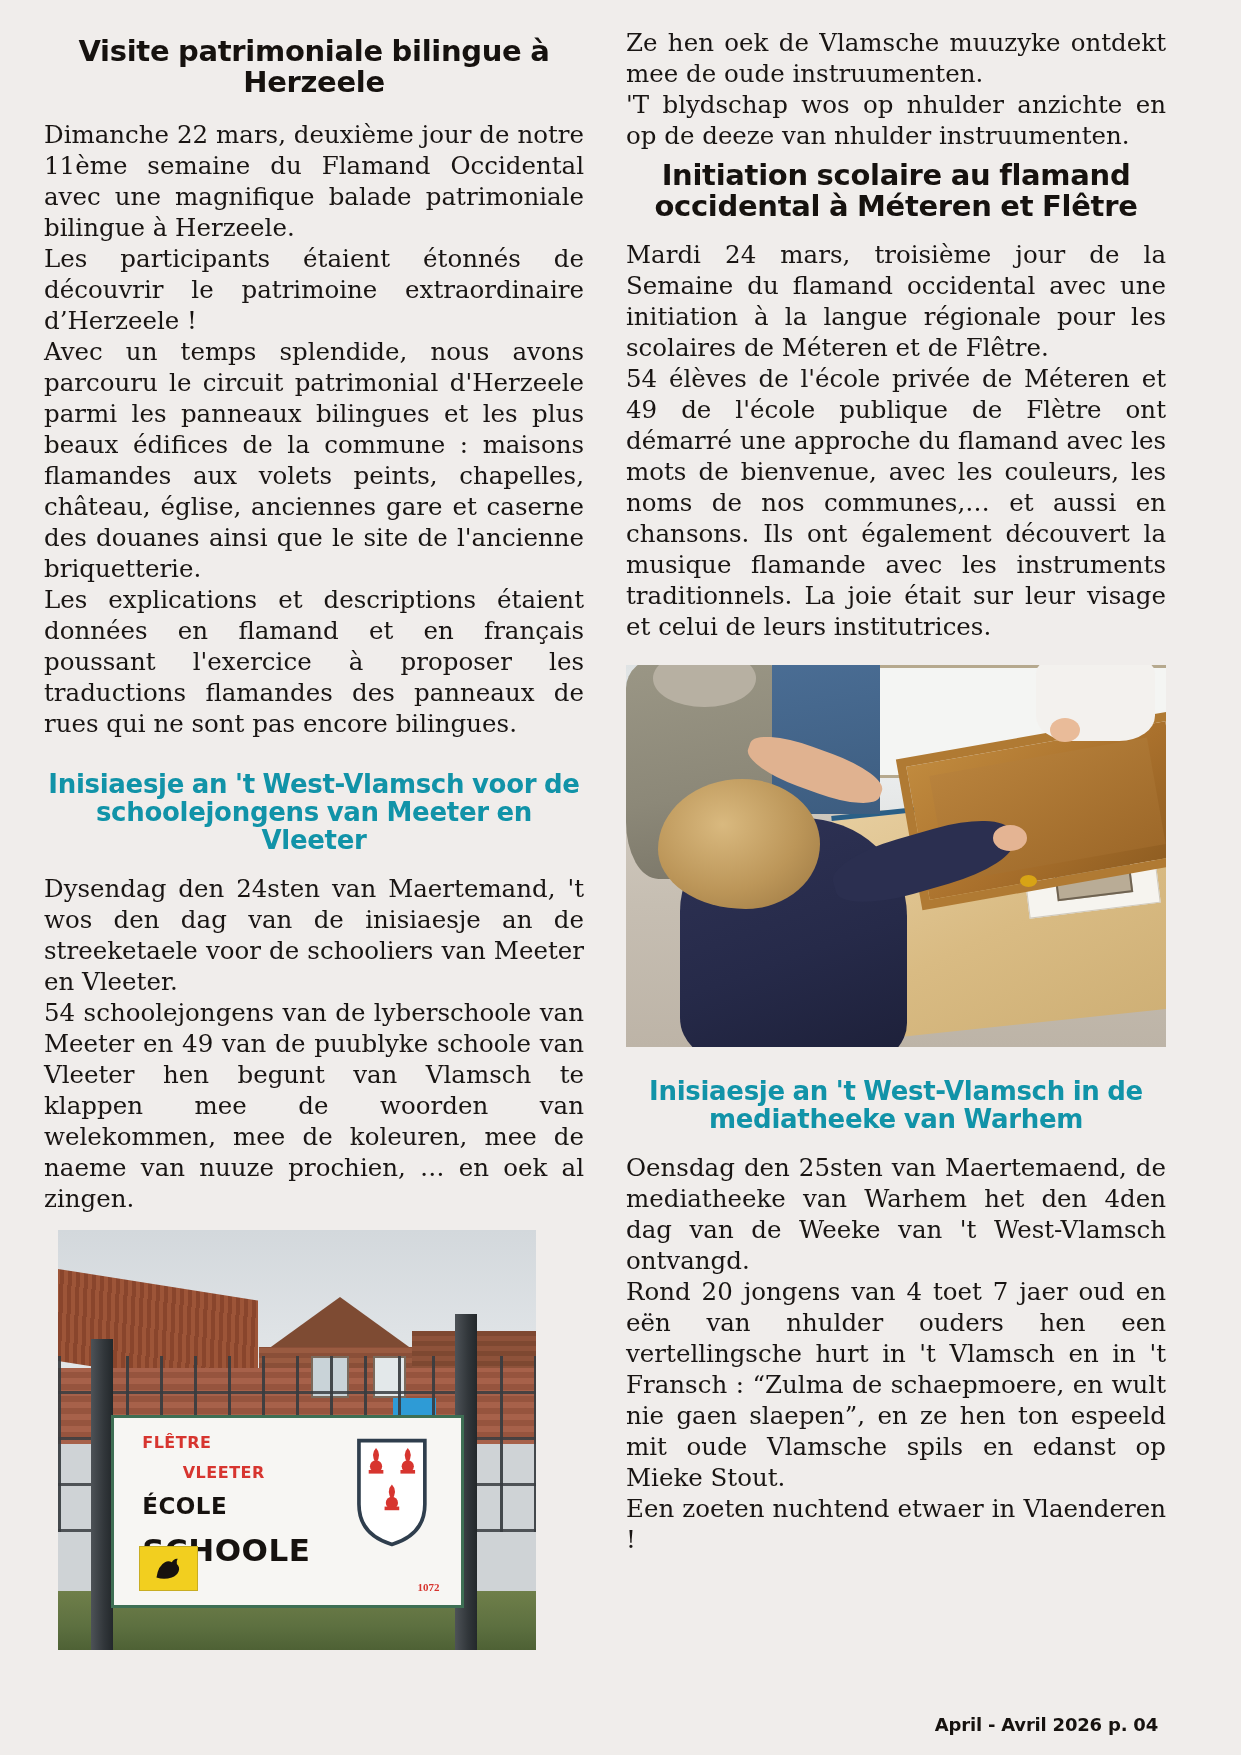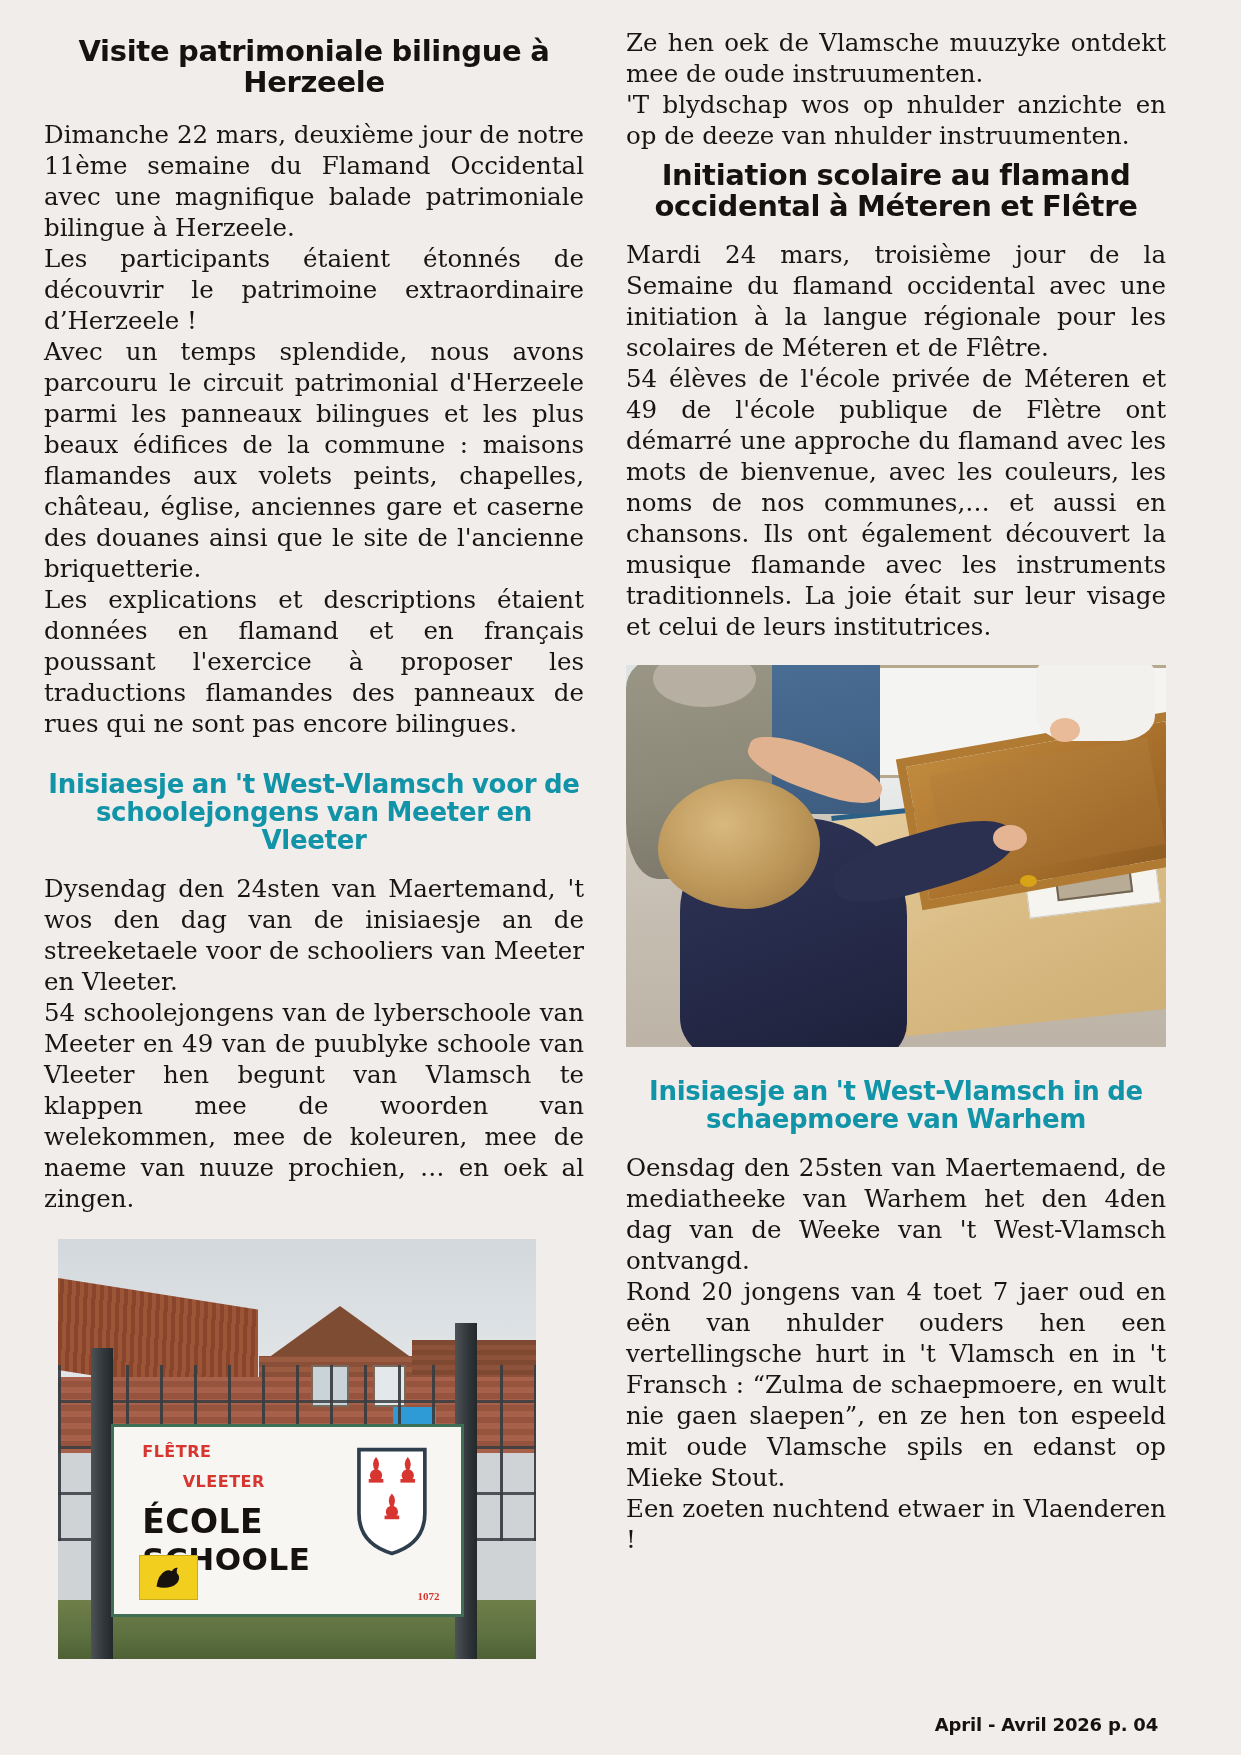--- a/index.html
+++ b/index.html
@@ -76,21 +76,21 @@
     background: #cfd3d6;
   }
   .photo-classroom {
     width: 540px;
     height: 382px;
     margin: 22px 0 0 0;
   }
   .photo-sign {
     width: 478px;
     height: 420px;
-    margin: 24px 0 0 14px;
+    margin: 15px 0 0 14px;
   }
 
   
   .cr-wall {
     position: absolute; left: 0; top: 0; width: 100%; height: 42%;
     background: linear-gradient(180deg, #dfe3e4 0%, #eceeef 60%, #e3e5e4 100%);
   }
   .cr-board {
     position: absolute; left: 40%; top: 0; width: 62%; height: 28%;
     background: #f4f5f3; border: 3px solid #b6a98e;
@@ -246,21 +246,21 @@
     font-weight: 700; font-size: 16px; color: #d7352f; letter-spacing: 0.5px;
   }
   .sg-vleeter {
     position: absolute; left: 19%; top: 23%;
     font-family: "DejaVu Sans", "Liberation Sans", sans-serif;
     font-weight: 700; font-size: 16px; color: #d7352f; letter-spacing: 0.5px;
   }
   .sg-ecole {
     position: absolute; left: 7%; top: 40%;
     font-family: "DejaVu Sans", "Liberation Sans", sans-serif;
-    font-weight: 700; font-size: 33px; color: #16120f; letter-spacing: 0.5px;
+    font-weight: 700; font-size: 23px; color: #16120f; letter-spacing: 0.5px;
   }
   .sg-schoole {
     position: absolute; left: 7%; top: 62%;
     font-family: "DejaVu Sans", "Liberation Sans", sans-serif;
     font-weight: 700; font-size: 31px; color: #16120f; letter-spacing: 0.5px;
   }
   .sg-shield {
     position: absolute; right: 6%; top: 8%; width: 26%; height: 62%;
   }
   .sg-lion-flag {
@@ -385,21 +385,21 @@
       <div class="cr-jeans"></div>
       <div class="cr-adult-arm"></div>
       <div class="cr-person-right"></div>
       <div class="cr-hand-right"></div>
       <div class="cr-child"></div>
       <div class="cr-hair"></div>
       <div class="cr-arm-child"></div>
       <div class="cr-hand-child"></div>
     </div>
 
-    <h3 class="nl-head">Inisiaesje an 't West-Vlamsch in de schaepmoere van Warhem</h3>
+    <h3 class="nl-head">Inisiaesje an 't West-Vlamsch in de mediatheeke van Warhem</h3>
 
     <p class="body">Oensdag den 25sten van Maertemaend, de mediatheeke van Warhem het den 4den dag van de Weeke van 't West-Vlamsch ontvangd.</p>
     <p class="body">Rond 20 jongens van 4 toet 7 jaer oud en eën van nhulder ouders hen een vertellingsche hurt in 't Vlamsch en in 't Fransch : “Zulma de schaepmoere, en wult nie gaen slaepen”, en ze hen ton espeeld mit oude Vlamsche spils en edanst op Mieke Stout.</p>
     <p class="body ragged">Een zoeten nuchtend etwaer in Vlaenderen !</p>
 
     <div class="footer">April - Avril 2026 p. 04</div>
 
   </div>
 
 </div>

